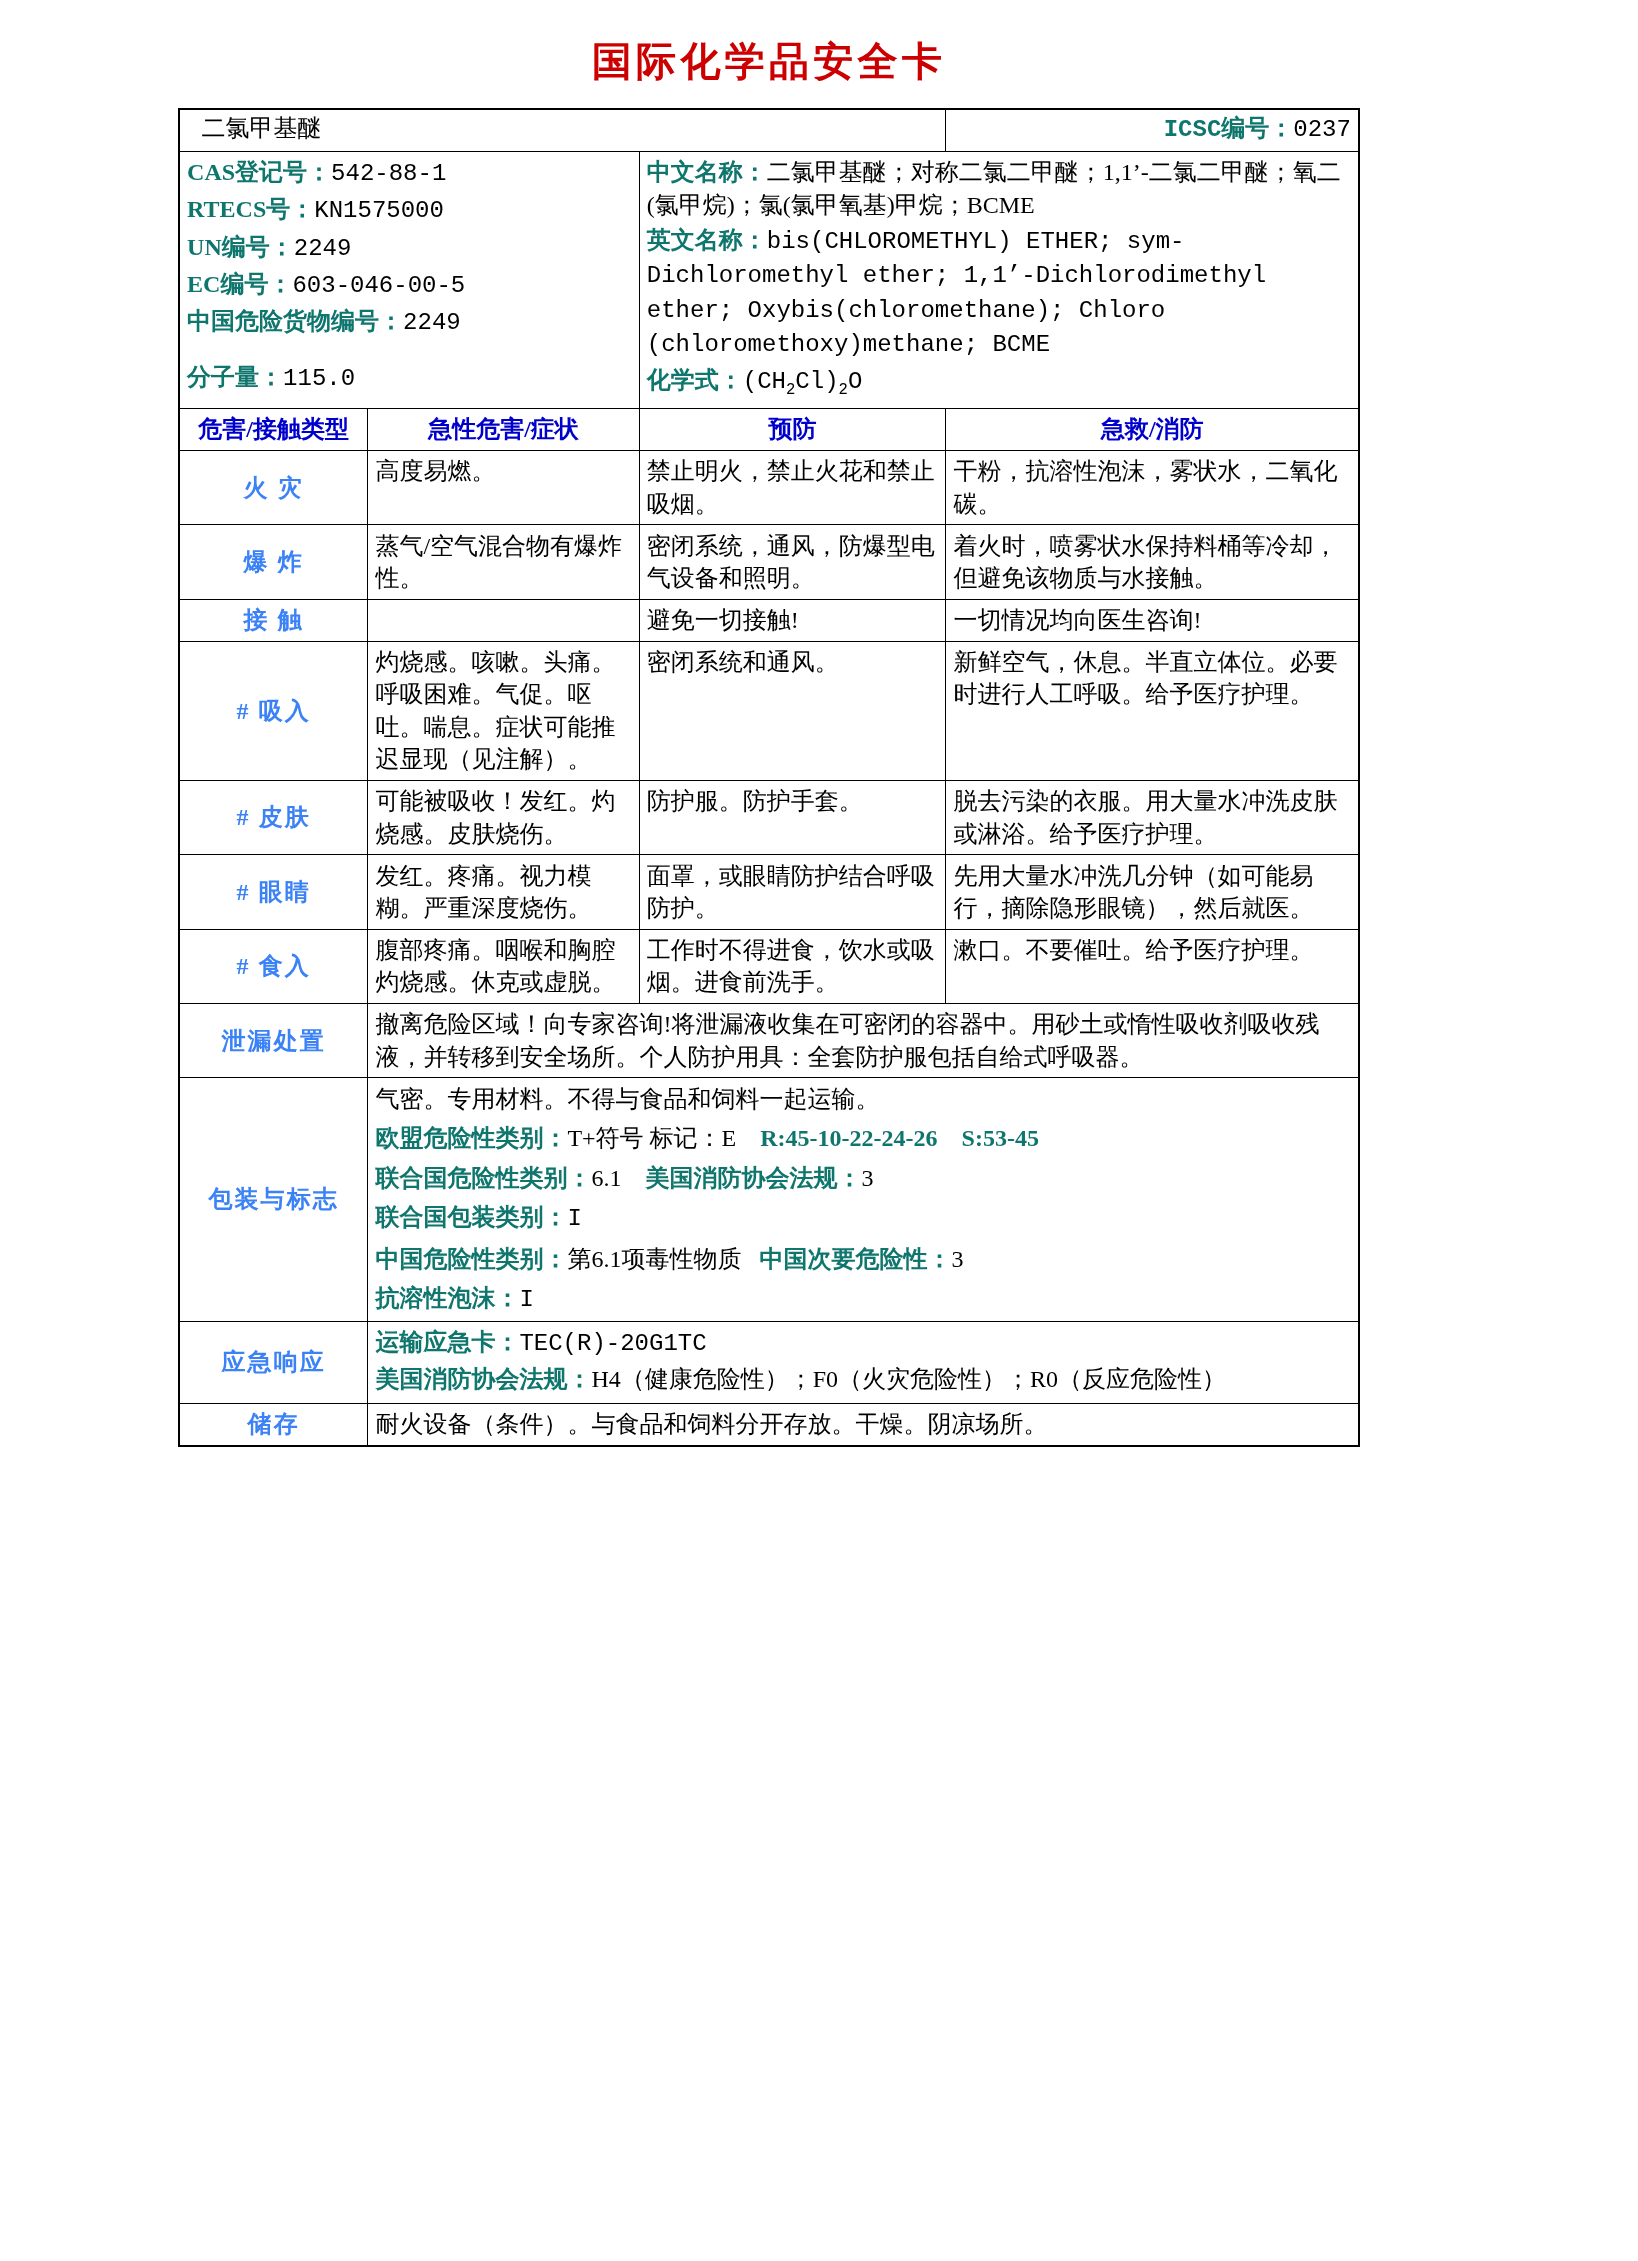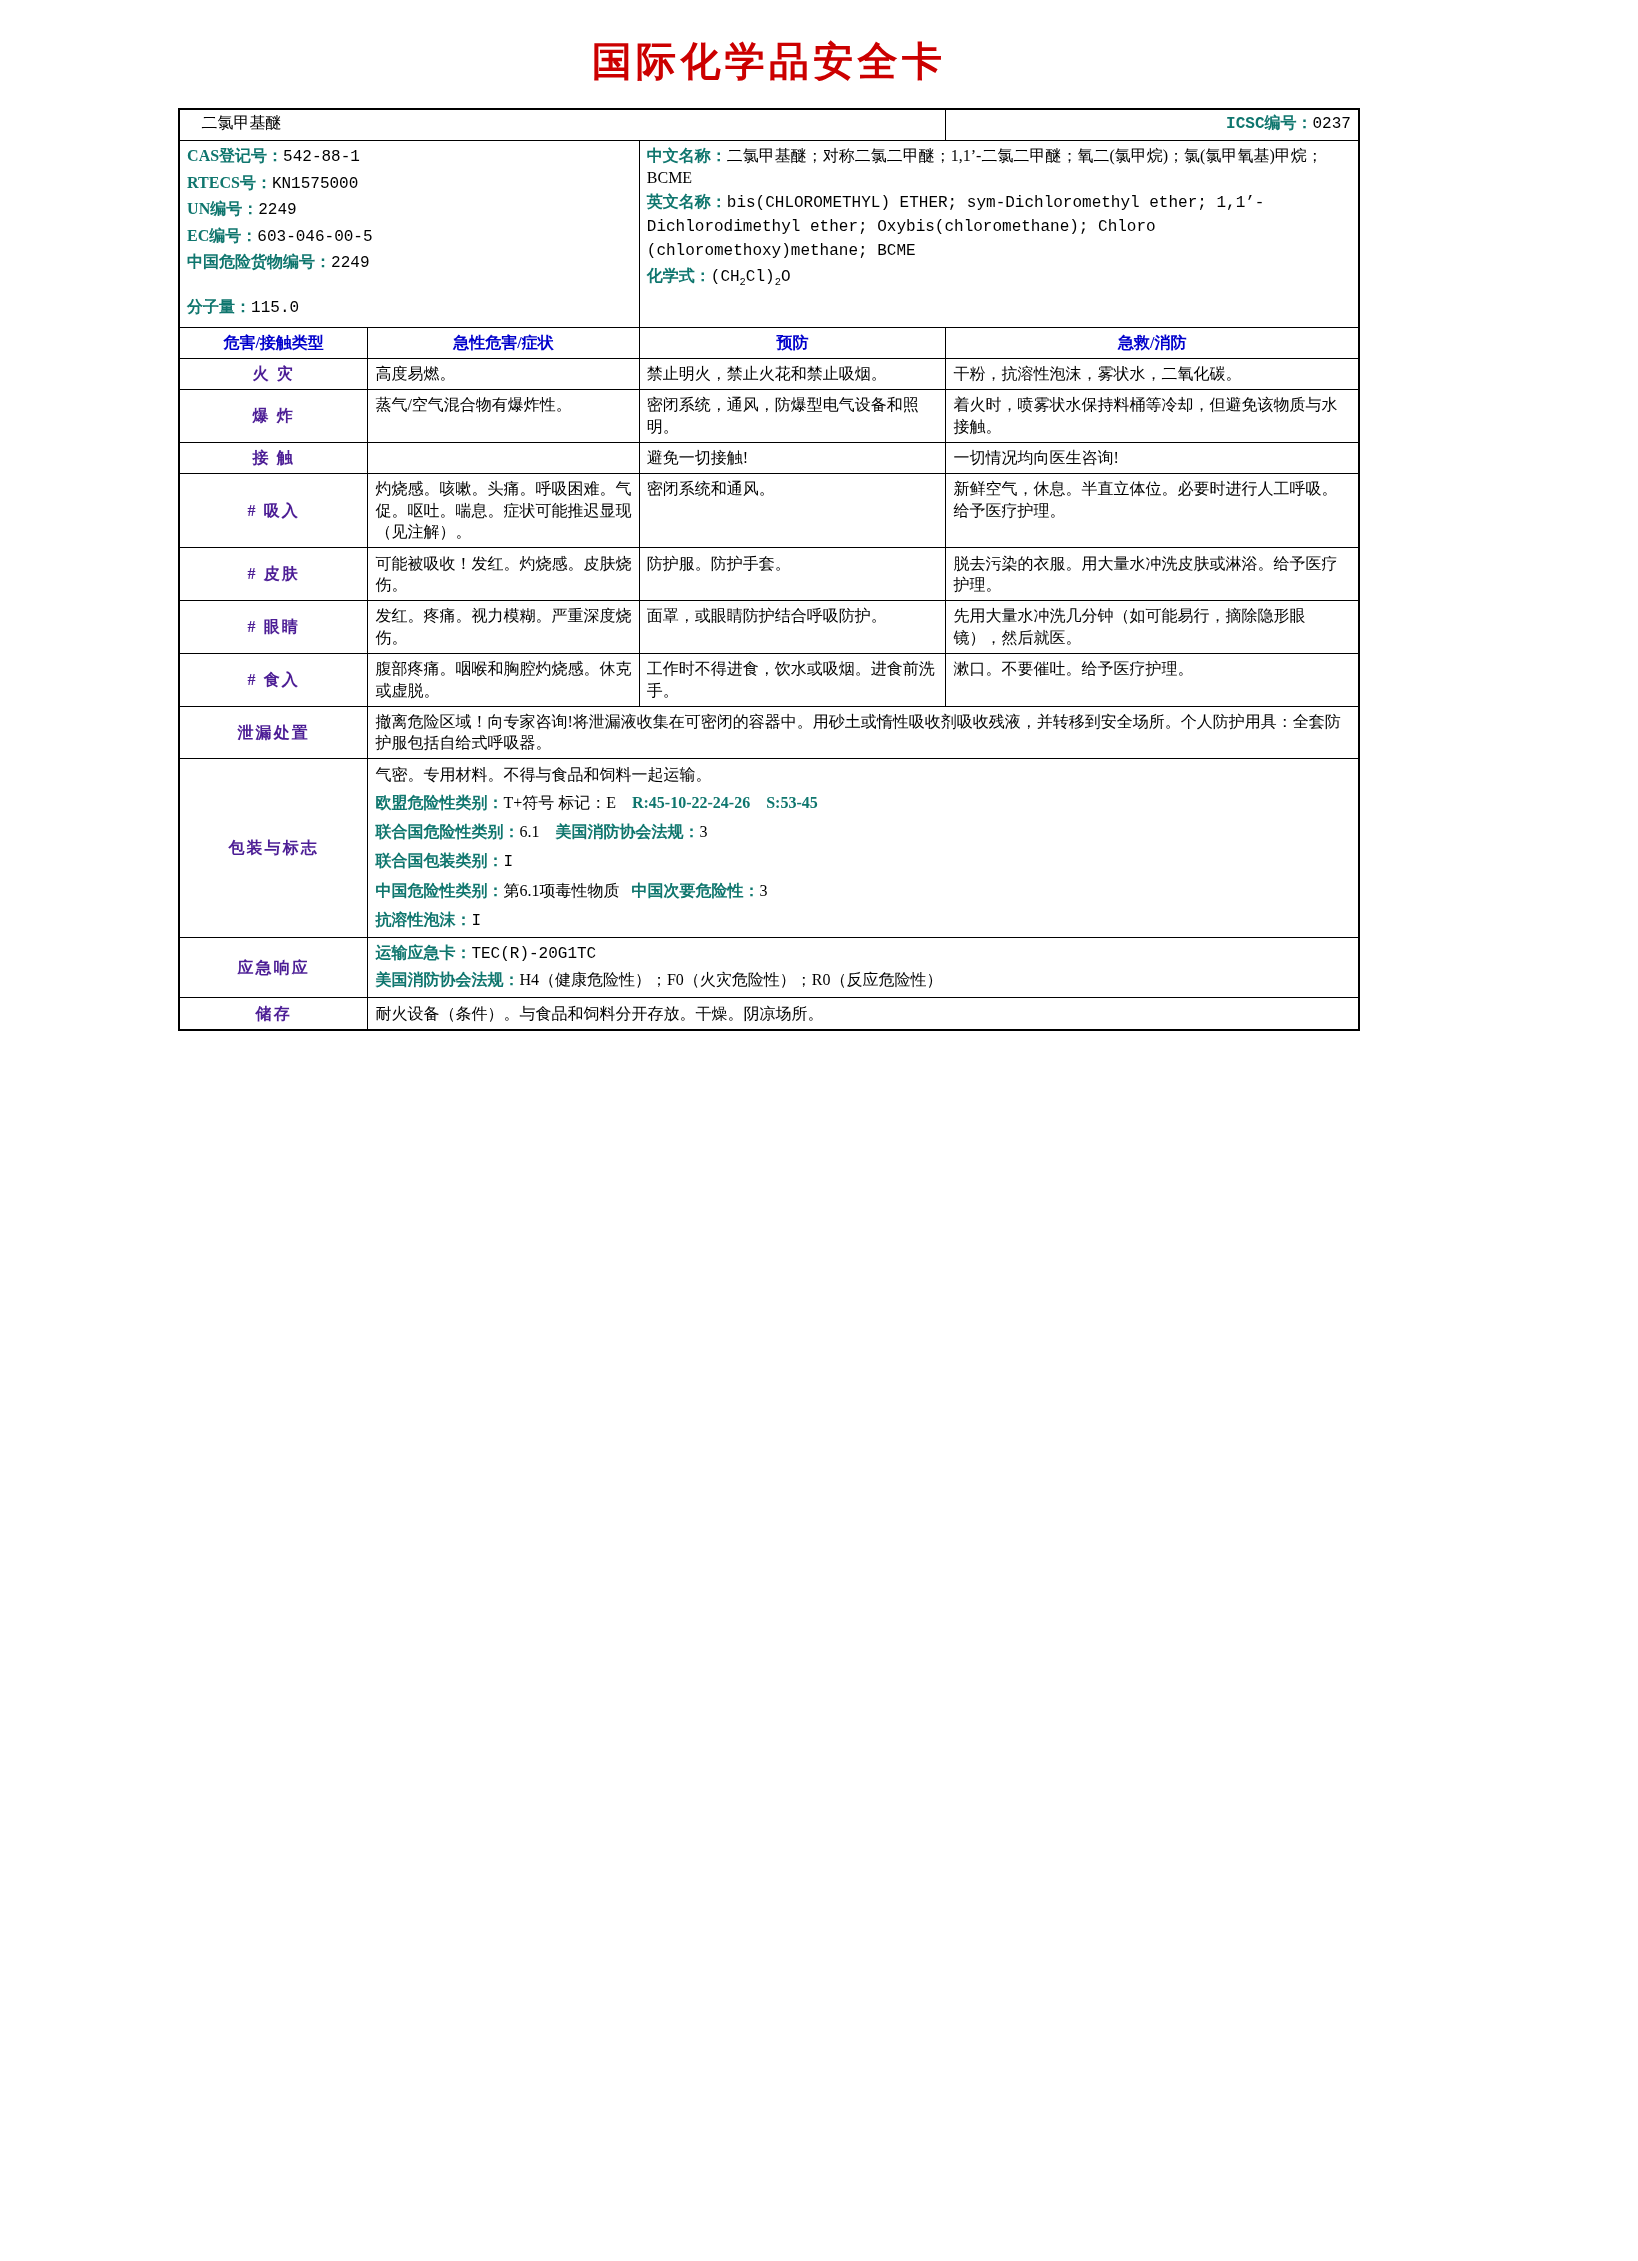--- a/index.html
+++ b/index.html
@@ -29,21 +29,21 @@
   table.card {
     width: 100%;
     border-collapse: collapse;
     table-layout: fixed;
     border: 2.1px solid #000;
   }
   table.card td {
     border: 1.4px solid #000;
     vertical-align: top;
     padding: 4.3px 7.1px;
-    font-size: 16px;
+    font-size: 24px;
     line-height: 1.35;
   }
   .hdr-name {
     font-family: "Liberation Mono", monospace;
     font-size: 20px;
     padding-left: 21.4px !important;
   }
   .hdr-icsc {
     text-align: right;
     font-family: "Liberation Mono", monospace;
@@ -69,21 +69,21 @@
   }
   .th-cat {
     text-align: center;
     color: #0000cc;
     font-weight: bold;
     font-size: 21.4px;
     vertical-align: middle !important;
   }
   .rowlbl {
     text-align: center;
-    color: #4c1d95;
+    color: #3b82f6;
     font-weight: bold;
     font-size: 21.4px;
     vertical-align: middle !important;
     letter-spacing: 2.1px;
   }
   .cell {
     font-size: 20px;
     line-height: 1.38;
   }
   .pack-line {

